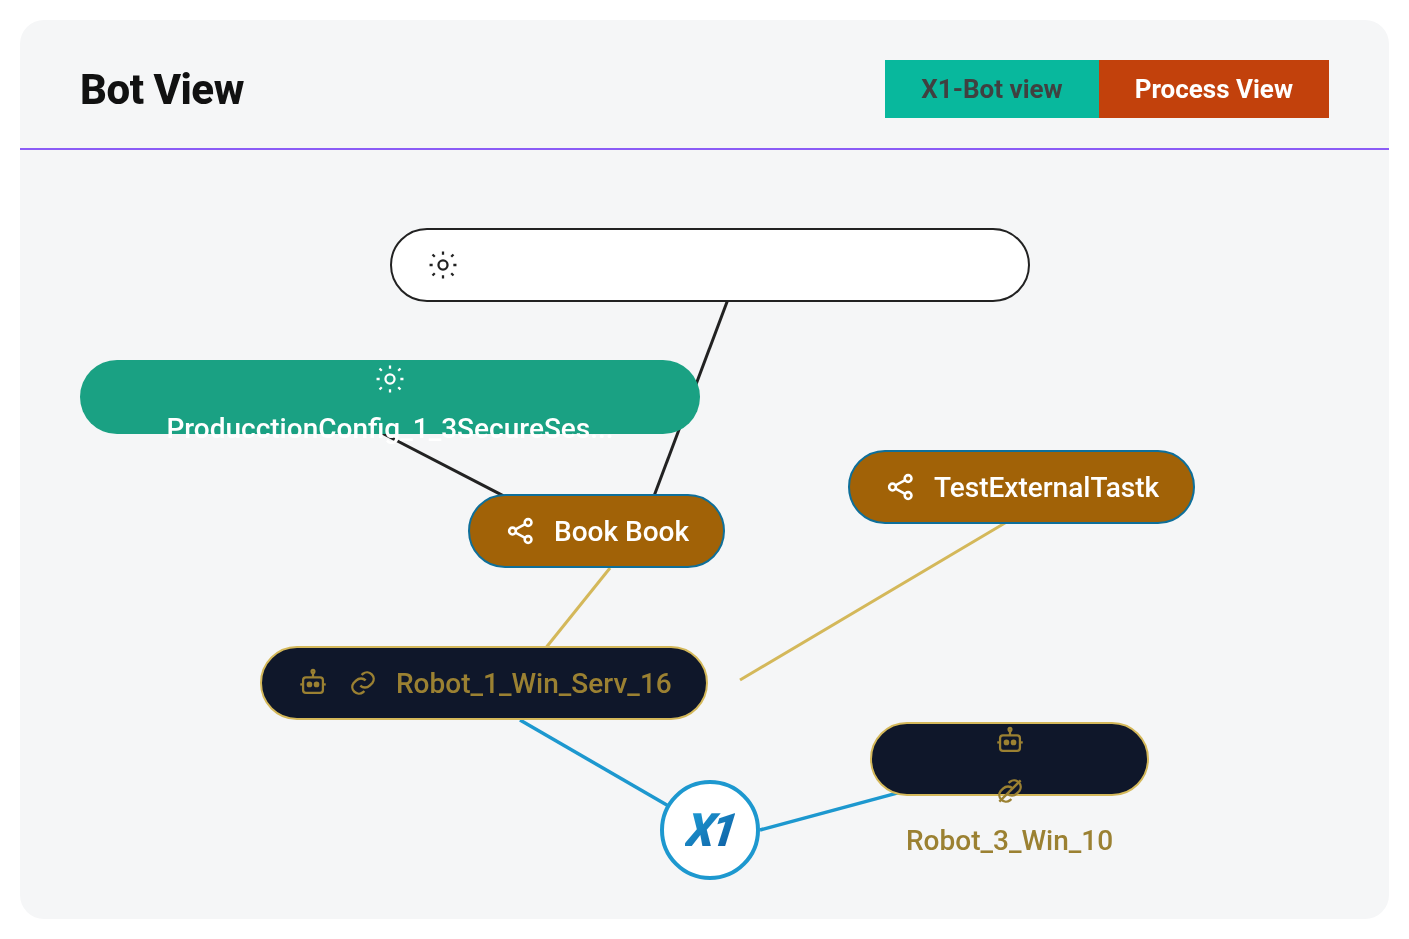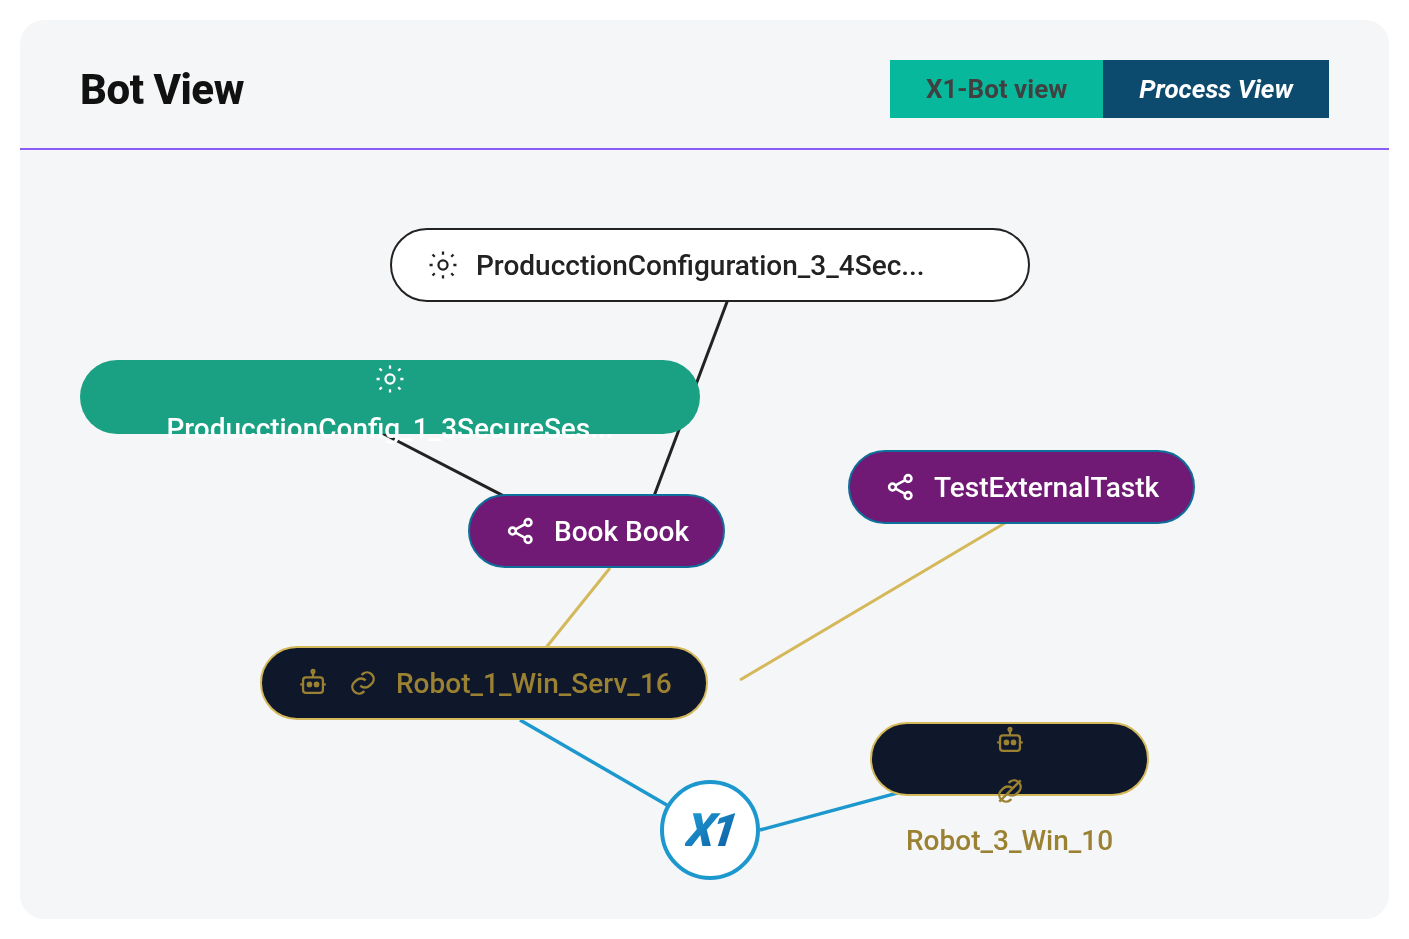--- a/index.html
+++ b/index.html
@@ -43,23 +43,22 @@
     font-size: 26px;
     font-weight: 700;
     cursor: pointer;
     white-space: nowrap;
   }
   .tab.active {
     background: #08b89d;
     color: #404040;
   }
   .tab.inactive {
-    background: #0c4a6e;
+    background: #c2410c;
     color: #fff;
-    font-style: italic;
   }
   .canvas {
     position: relative;
     width: 100%;
     height: calc(100% - 160px);
   }
   svg.edges {
     position: absolute;
     left: 0; top: 0;
     width: 100%; height: 100%;
@@ -82,21 +81,21 @@
   .node.white {
     background: #fff;
     color: #222;
     border-color: #222;
   }
   .node.teal {
     background: #1aa183;
     color: #fff;
   }
   .node.blue {
-    background: #701a75;
+    background: #a16207;
     color: #fff;
     border-color: #0e6f9a;
   }
   .node.yellow {
     background: #0f172a;
     color: #9b8132;
     border-color: #d4b85a;
   }
   .node .icon {
     flex-shrink: 0;
@@ -156,21 +155,20 @@
       <line x1="1000" y1="610" x2="740" y2="680" stroke="#1d98cf" stroke-width="3.5"></line>
     </svg>
 
     <div class="node white" style="left:370px; top:78px; width:640px;">
       <span class="icon">
         <svg viewBox="0 0 24 24" width="34" height="34" fill="none" stroke="currentColor" stroke-width="1.6">
           <circle cx="12" cy="12" r="3.2"></circle>
           <path d="M12 2.5v2.2M12 19.3v2.2M4.6 4.6l1.6 1.6M17.8 17.8l1.6 1.6M2.5 12h2.2M19.3 12h2.2M4.6 19.4l1.6-1.6M17.8 6.2l1.6-1.6"></path>
         </svg>
       </span>
-      <span>ProducctionConfiguration_3_4Sec...</span>
     </div>
 
     <div class="node teal" style="left:60px; top:210px; width:620px;flex-direction:column;">
       <span class="icon">
         <svg viewBox="0 0 24 24" width="34" height="34" fill="none" stroke="currentColor" stroke-width="1.6">
           <circle cx="12" cy="12" r="3.2"></circle>
           <path d="M12 2.5v2.2M12 19.3v2.2M4.6 4.6l1.6 1.6M17.8 17.8l1.6 1.6M2.5 12h2.2M19.3 12h2.2M4.6 19.4l1.6-1.6M17.8 6.2l1.6-1.6"></path>
         </svg>
       </span>
       <span>ProducctionConfig_1_3SecureSes...</span>

